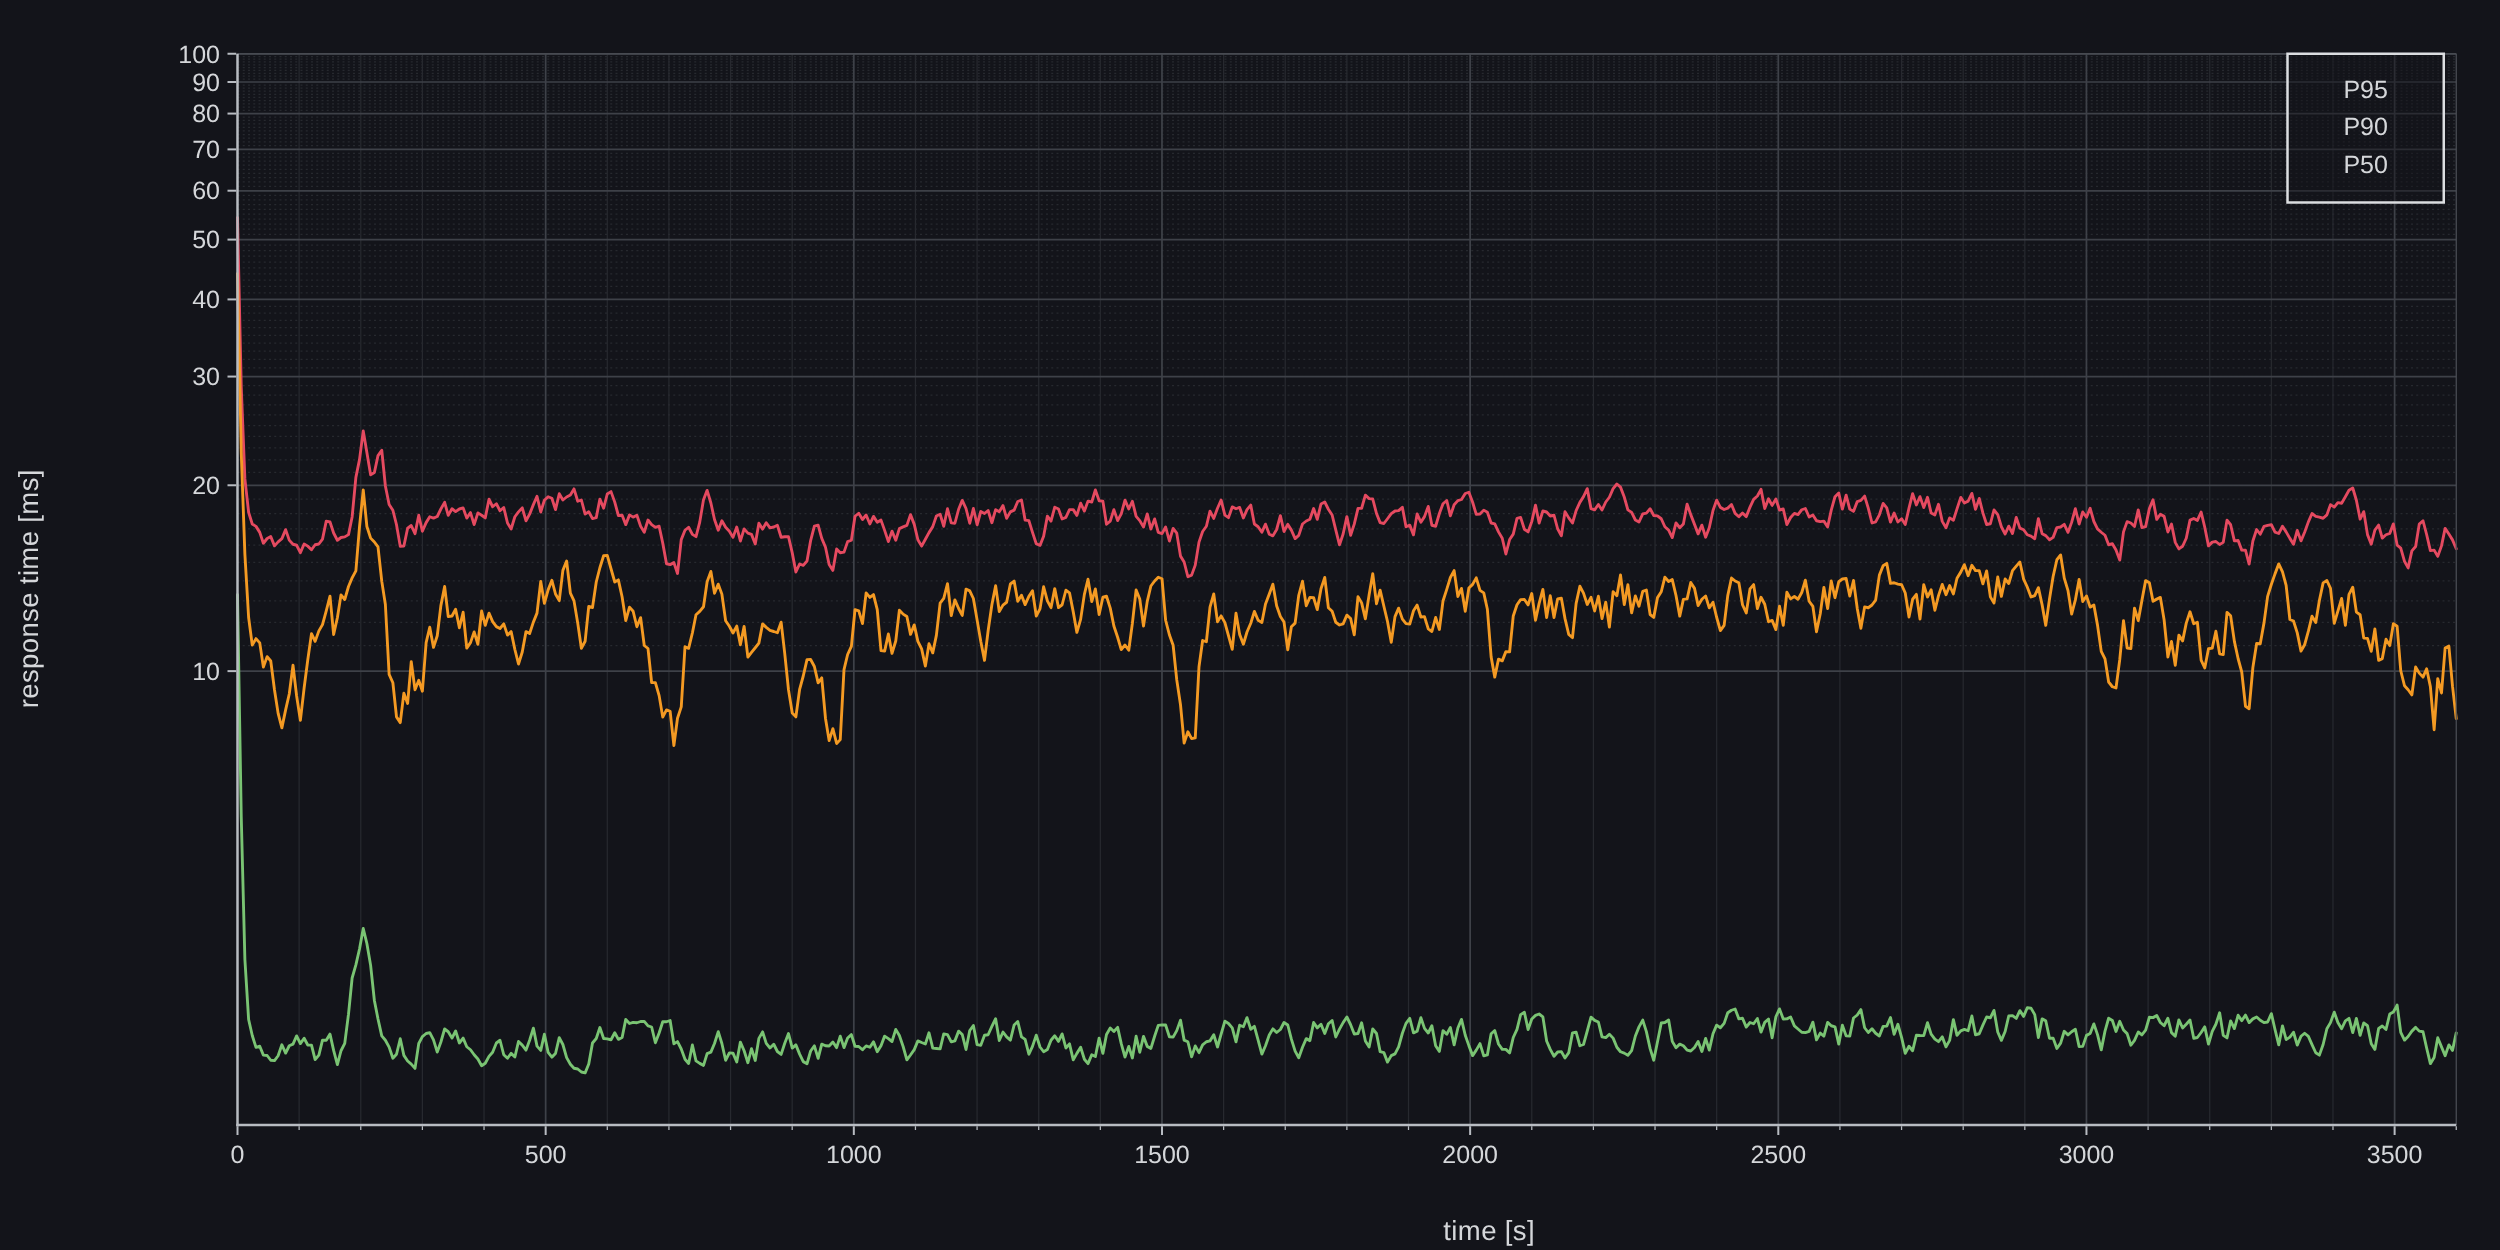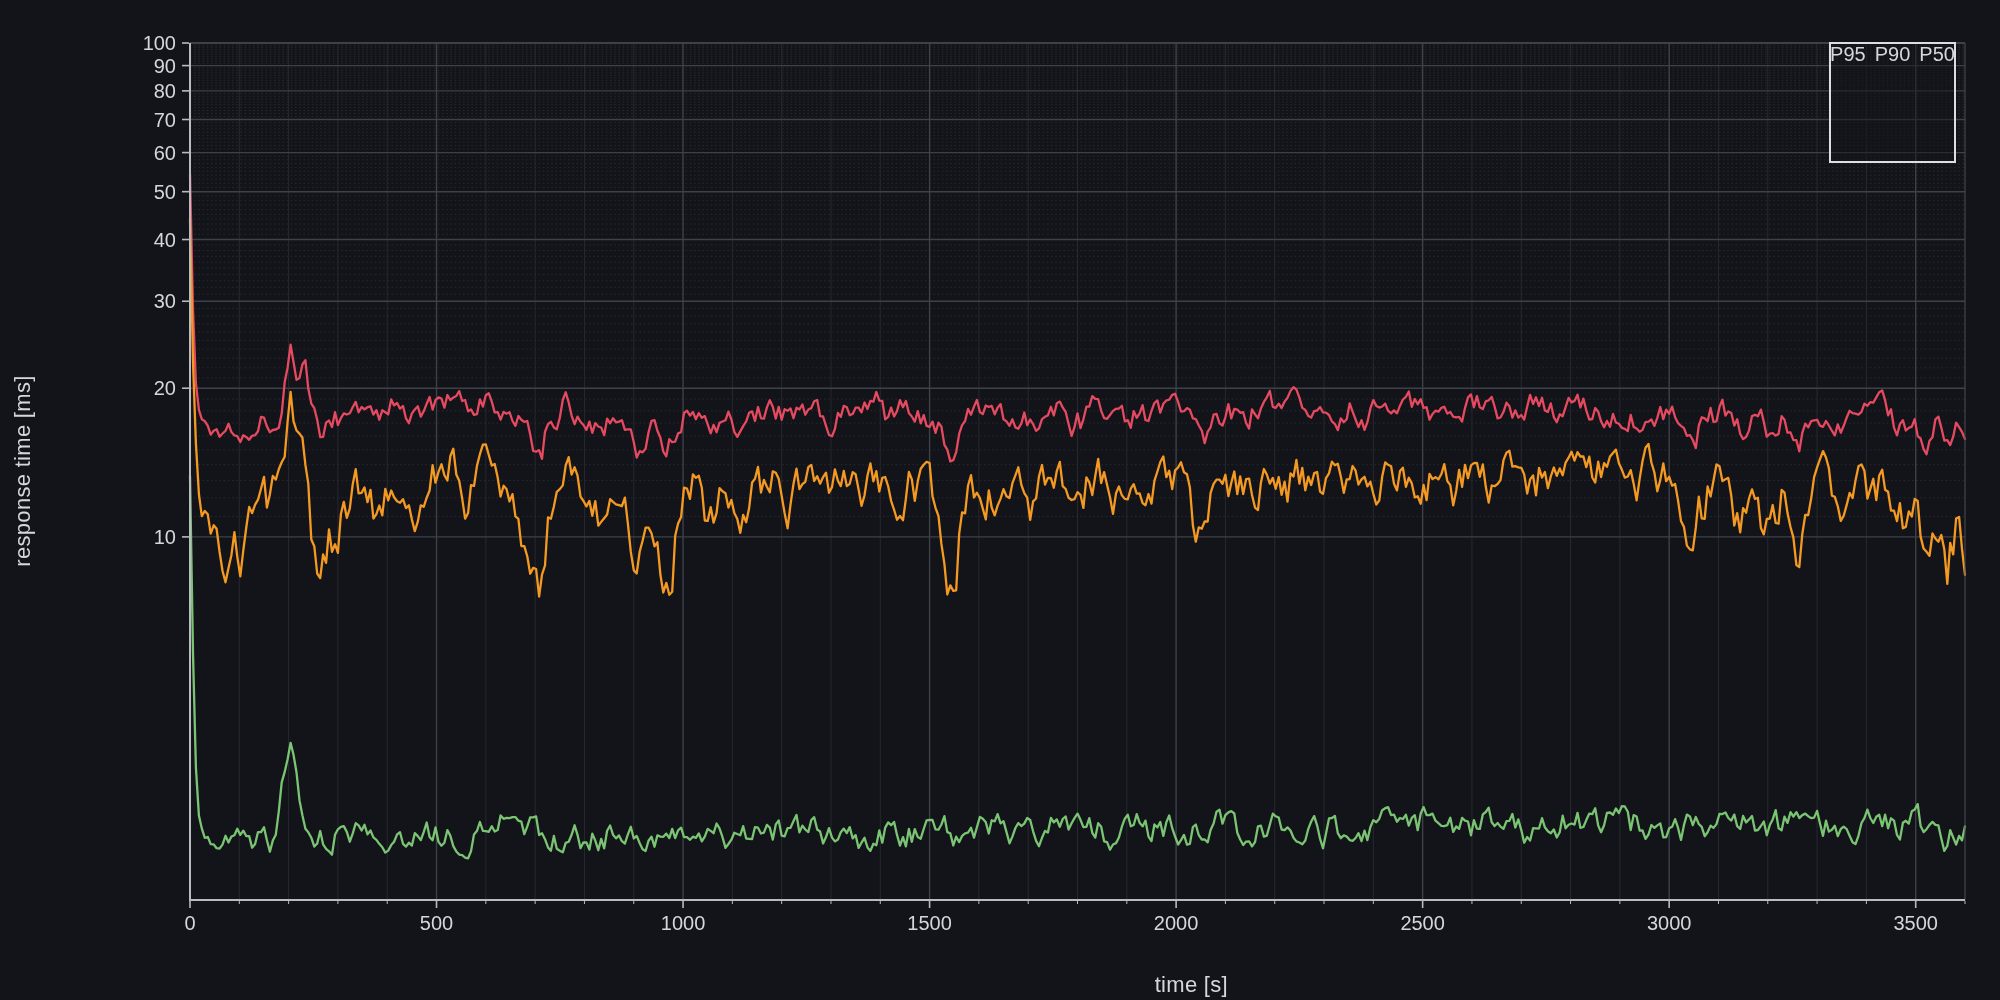--- a/index.html
+++ b/index.html
@@ -5,21 +5,21 @@
   html,body{margin:0;padding:0;background:#0e0f14;}
   #figure{position:relative;width:2000px;height:1000px;background:#13141a;overflow:hidden;
           font-family:"Liberation Sans", sans-serif;}
   #plot-svg{position:absolute;left:0;top:0;}
   .axis-title{position:absolute;color:#d5d7da;font-size:22px;letter-spacing:0.3px;}
   #x-axis-title{left:928px;top:972px;width:300px;text-align:right;}
   #y-axis-title{left:-187px;top:458px;width:420px;text-align:center;
                 transform:rotate(-90deg);transform-origin:center;}
   #legend{position:absolute;left:1829px;top:42px;width:127px;height:121px;
           border:2px solid #dcdee1;background:rgba(19,20,26,0.45);
-          box-sizing:border-box;display:flex;flex-direction:row;
+          box-sizing:border-box;display:flex;flex-direction:column;
           justify-content:center;gap:9px;}
   .legend-item{color:#d5d7da;font-size:20px;text-align:center;line-height:21px;}
 </style>
 </head>
 <body>
 
 <div id="figure">
   <svg id="plot-svg" width="2000" height="1000" viewBox="0 0 2000 1000">
       <g>
         <line x1="239.30555555555554" y1="43" x2="239.30555555555554" y2="900" stroke="#27292f" stroke-width="1"></line>

